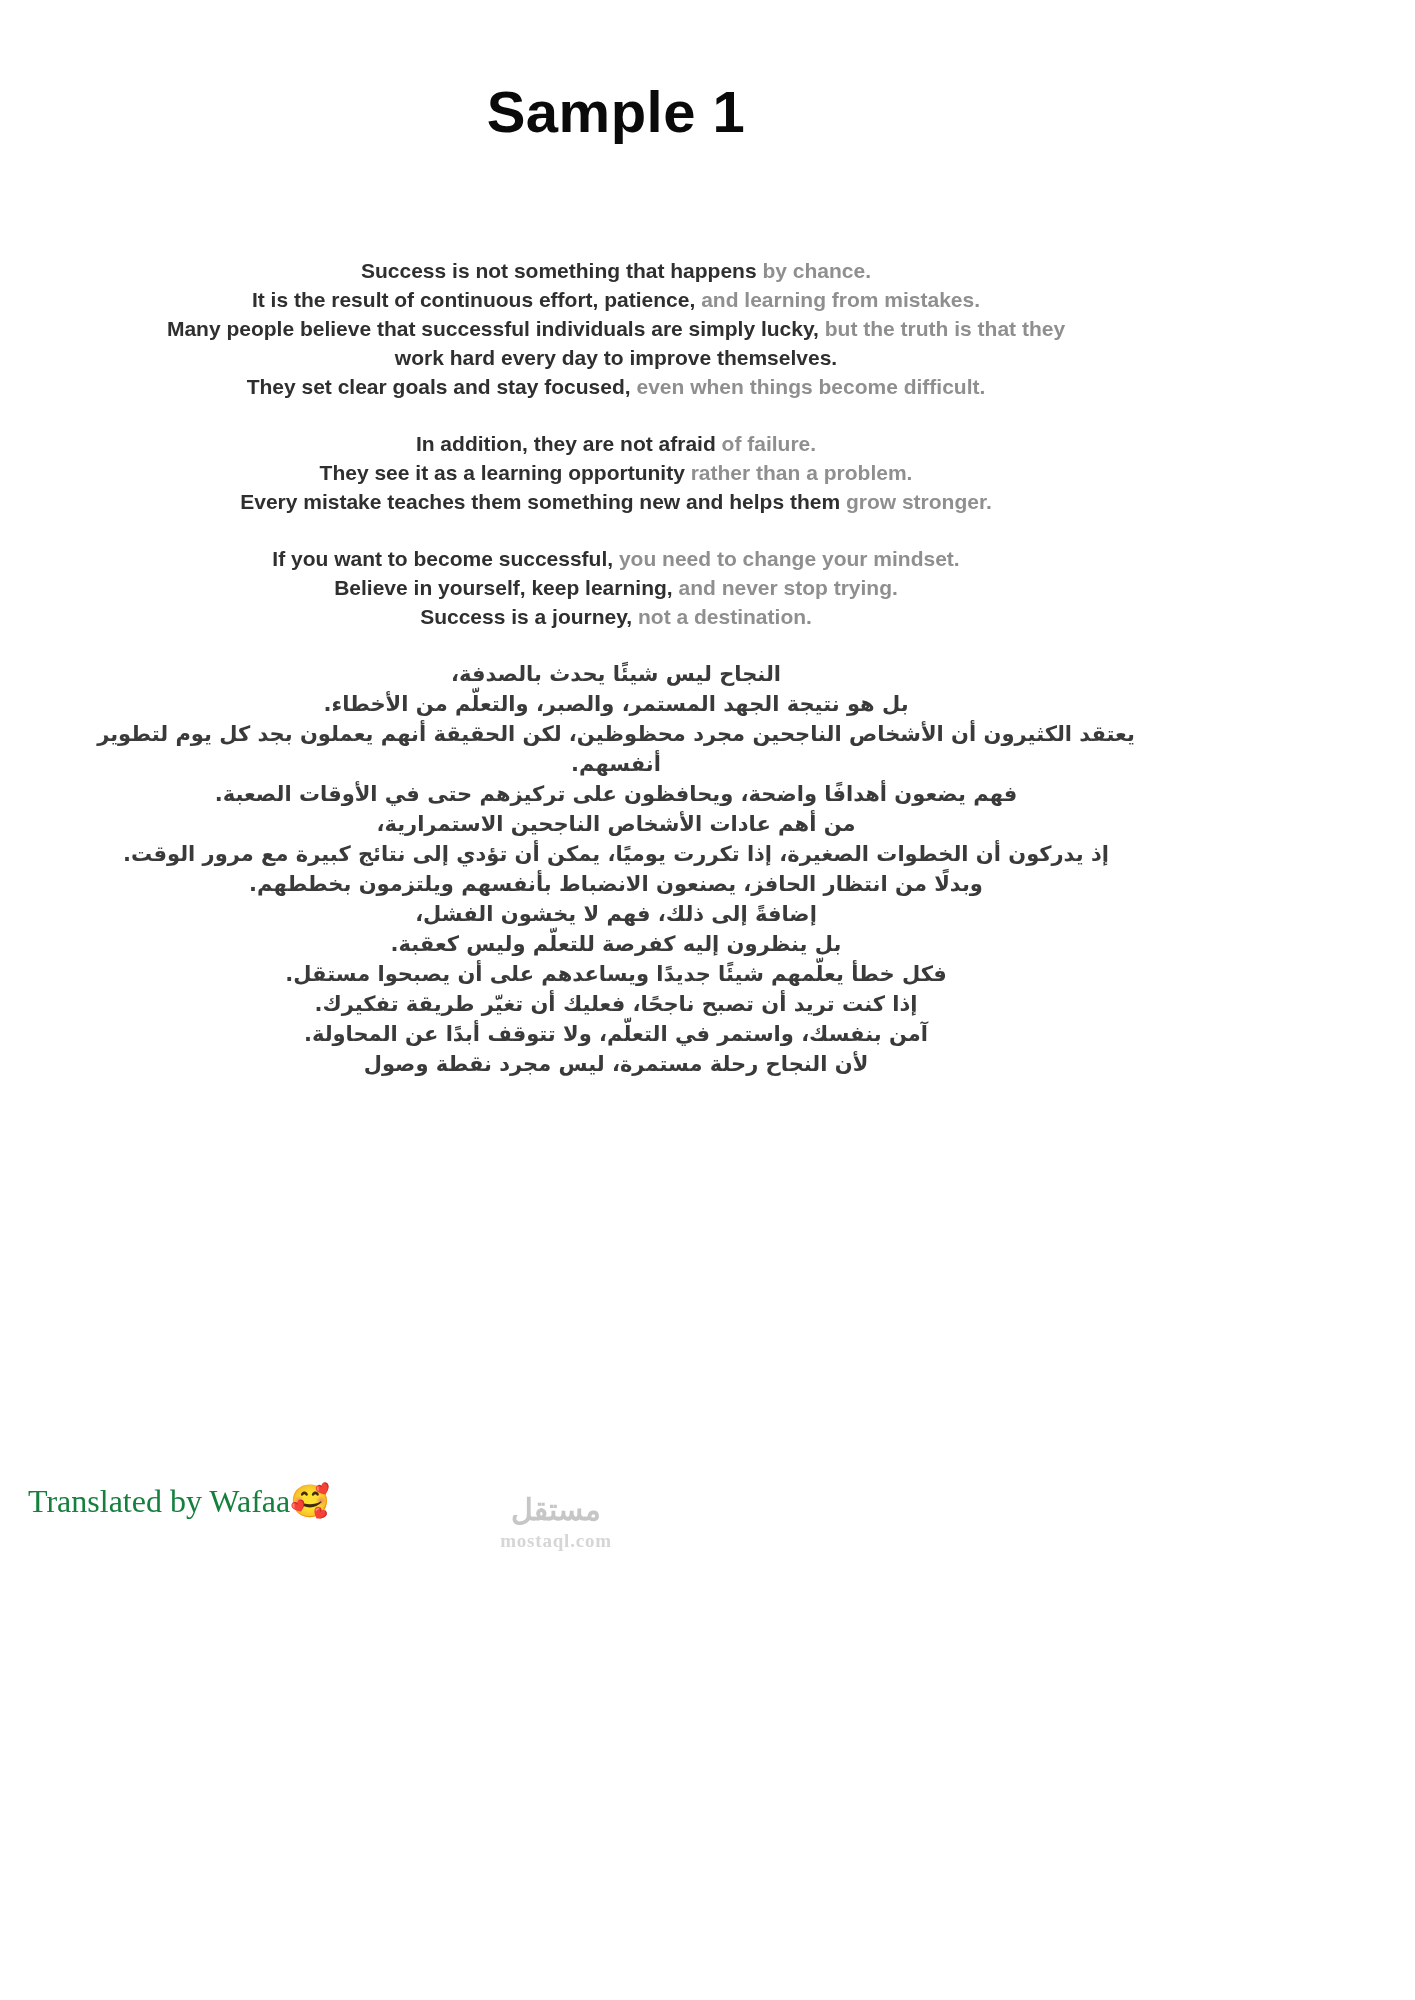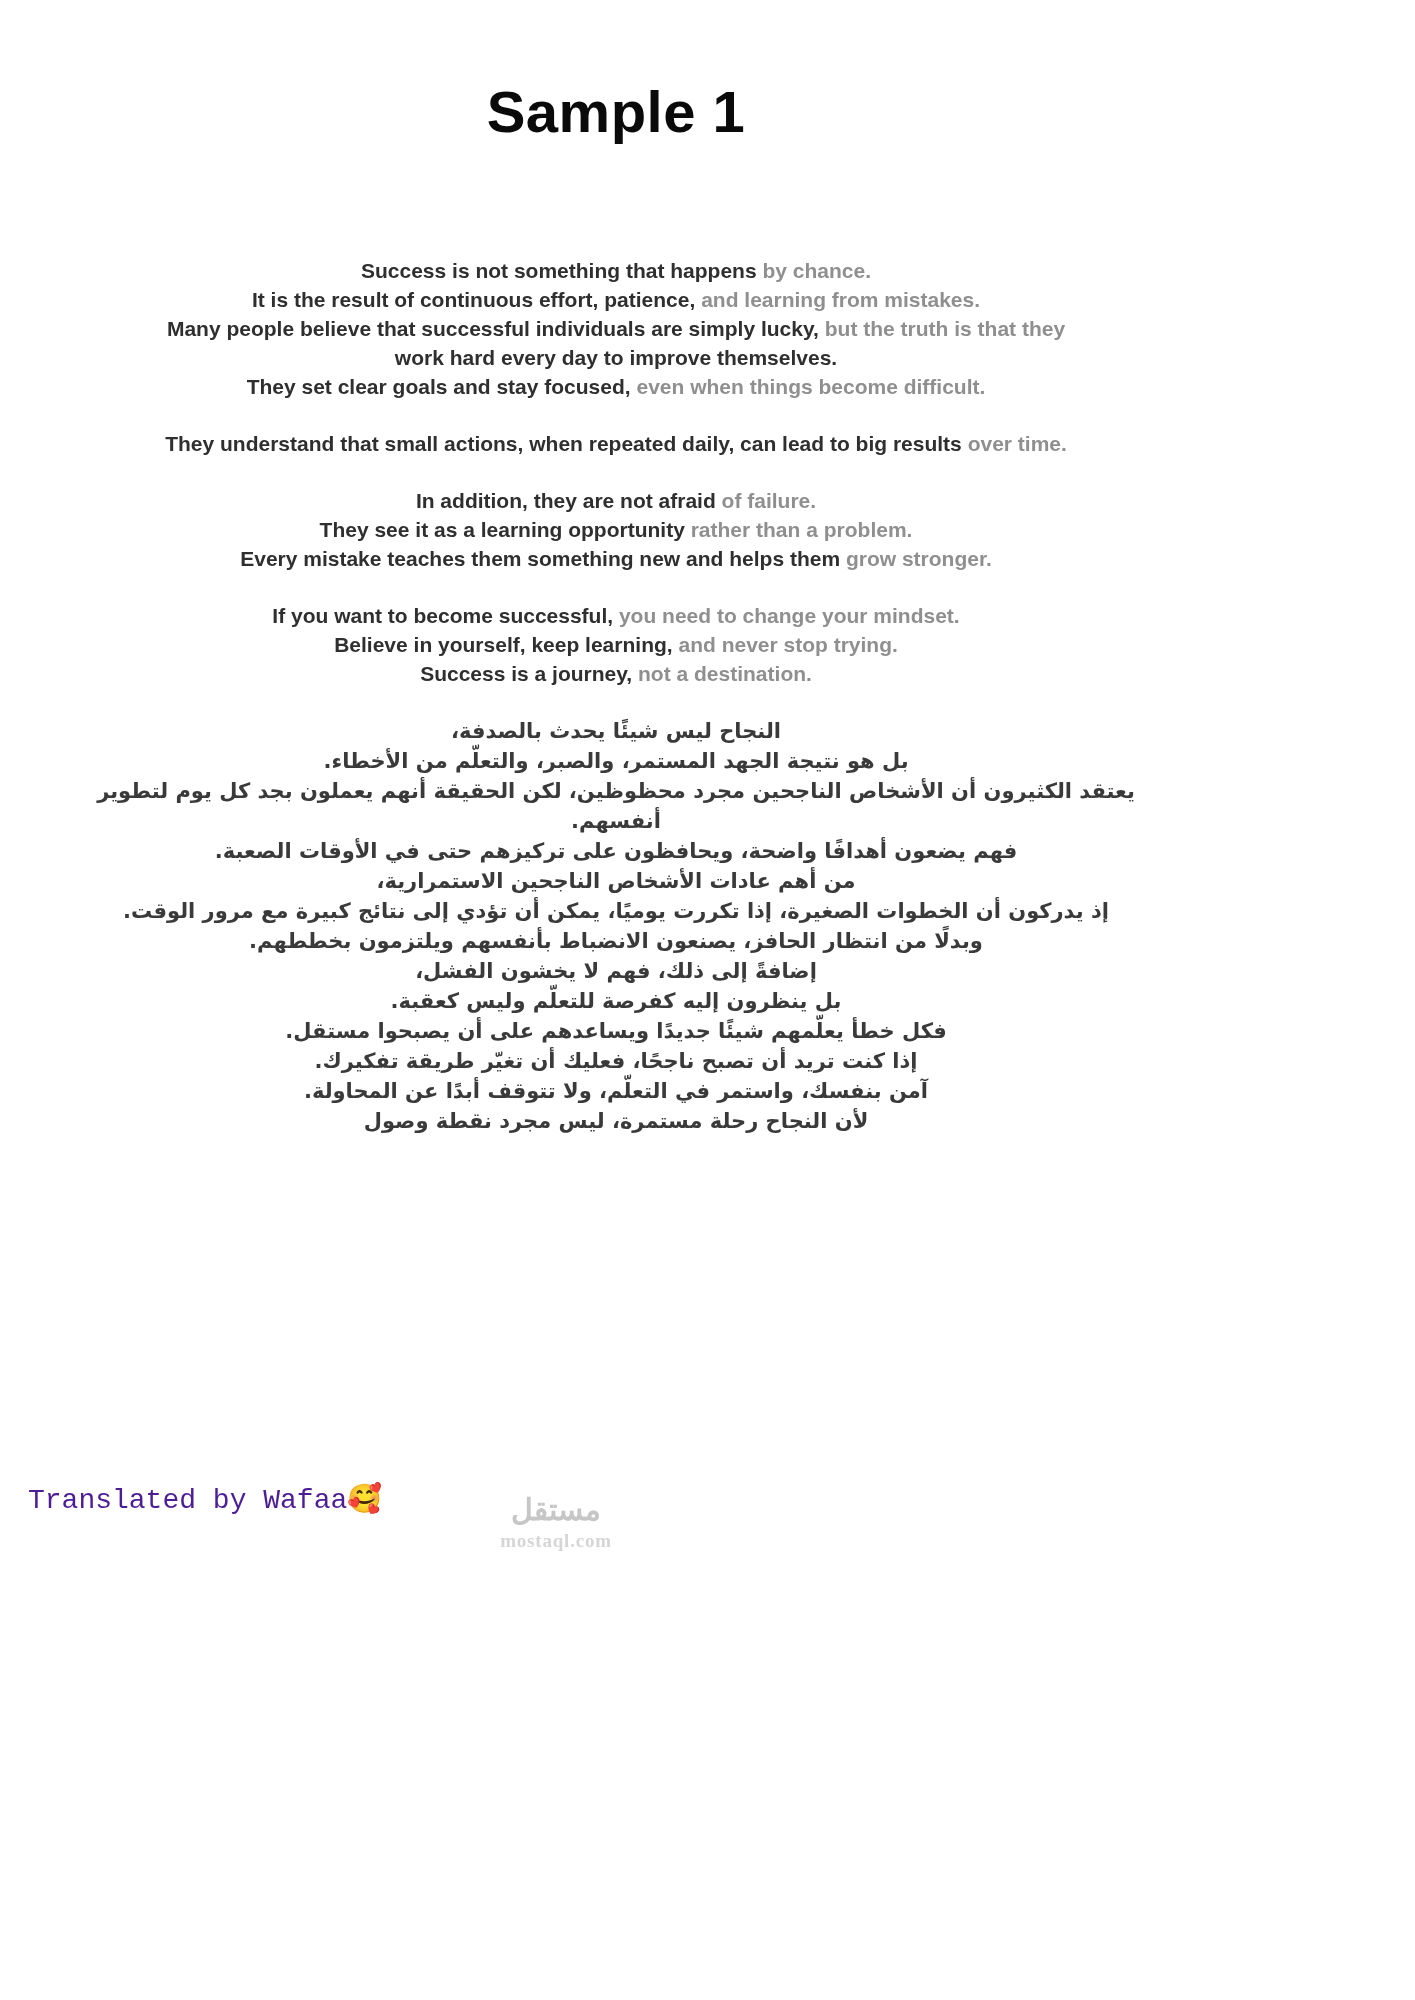--- a/index.html
+++ b/index.html
@@ -49,24 +49,24 @@
     font-family: "DejaVu Sans", sans-serif;
     font-size: 21px;
     font-weight: 700;
     line-height: 30px;
     color: #3a3a3a;
   }
   .footer-left {
     position: absolute;
     left: 28px;
     top: 1482px;
-    font-size: 28px;
+    font-size: 32px;
     font-weight: 400;
-    color: #4c1d95;
-    font-family: Liberation Mono, monospace;
+    color: #15803d;
+    font-family: Liberation Serif, serif;
   }
   .watermark {
     position: absolute;
     top: 1492px;
     left: 428px;
     width: 256px;
     text-align: center;
     font-family: Liberation Serif, serif;
   }
   .wm-ar {
@@ -94,21 +94,20 @@
 
     <div class="en-paragraph">
       <div class="en-line"><span class="seg-dark">Success is not something that happens</span> <span class="seg-light">by chance.</span></div>
       <div class="en-line"><span class="seg-dark">It is the result of continuous effort, patience,</span> <span class="seg-light">and learning from mistakes.</span></div>
       <div class="en-line"><span class="seg-dark">Many people believe that successful individuals are simply lucky,</span> <span class="seg-light">but the truth is that they</span></div>
       <div class="en-line"><span class="seg-dark">work hard every day to improve themselves.</span> <span class="seg-light"></span></div>
       <div class="en-line"><span class="seg-dark">They set clear goals and stay focused,</span> <span class="seg-light">even when things become difficult.</span></div>
     </div>
 
     <div class="en-paragraph">
-      <div class="en-line"><span class="seg-dark">They understand that small actions, when repeated daily, can lead to big results</span> <span class="seg-light">over time.</span></div>
     </div>
 
     <div class="en-paragraph">
       <div class="en-line"><span class="seg-dark">In addition, they are not afraid</span> <span class="seg-light">of failure.</span></div>
       <div class="en-line"><span class="seg-dark">They see it as a learning opportunity</span> <span class="seg-light">rather than a problem.</span></div>
       <div class="en-line"><span class="seg-dark">Every mistake teaches them something new and helps them</span> <span class="seg-light">grow stronger.</span></div>
     </div>
 
     <div class="en-paragraph">
       <div class="en-line"><span class="seg-dark">If you want to become successful,</span> <span class="seg-light">you need to change your mindset.</span></div>

